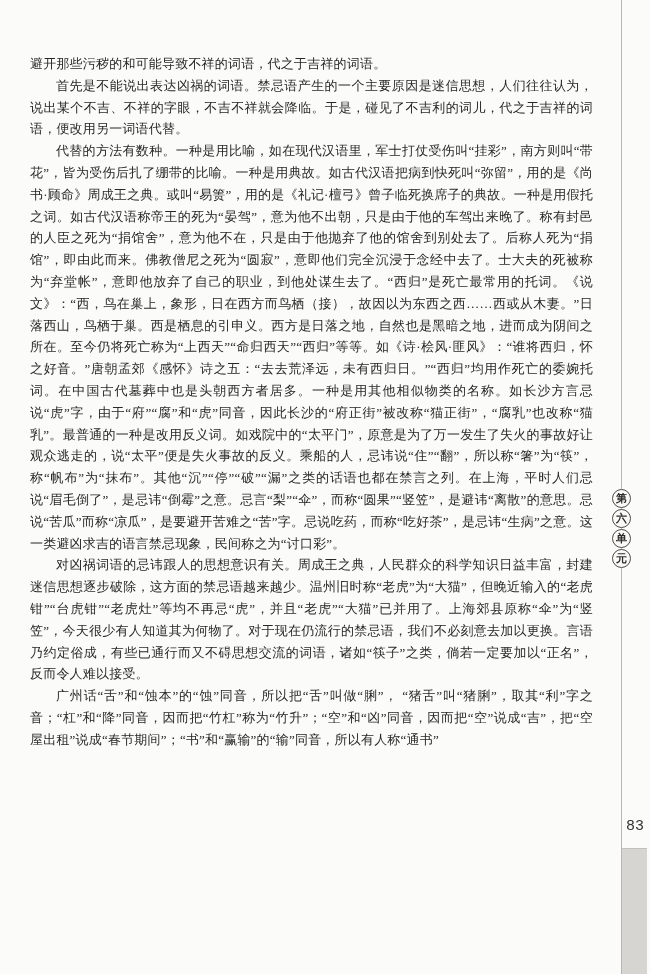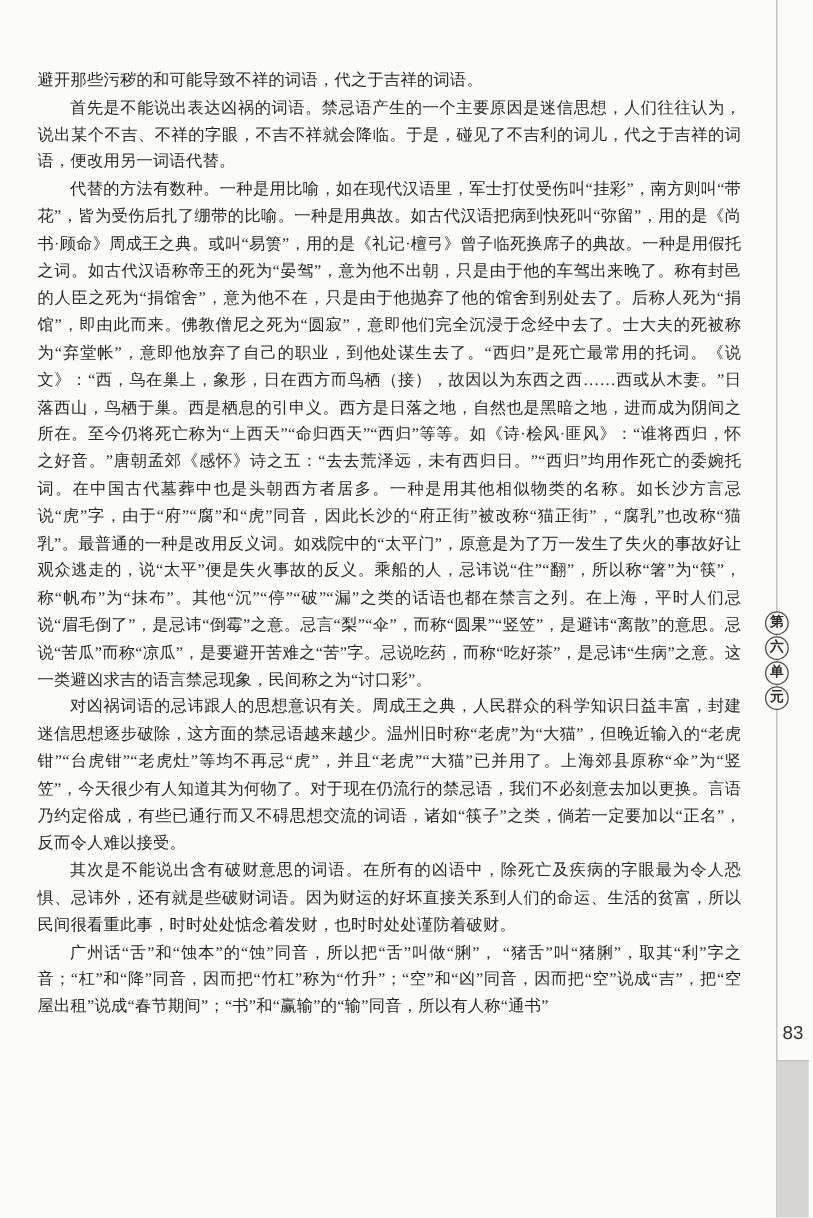--- a/index.html
+++ b/index.html
@@ -54,21 +54,21 @@
     line-height: 17px;
     text-align: center;
     font-weight: bold;
   }
   .page-number {
     position: absolute;
     left: 626px;
     top: 818px;
     font-size: 15px;
     color: #333;
-    font-family: Liberation Sans, sans-serif;
+    font-family: Liberation Mono, monospace;
   }
   .corner-block {
     position: absolute;
     left: 622px;
     top: 848px;
     width: 25px;
     height: 126px;
     background: #d7d5d2;
     border-top: 1px solid #c2c0bd;
     z-index: 1;
@@ -77,21 +77,20 @@
 </head>
 <body>
 
 <div class="page">
 
   <div class="text-column">
     <p class="para no-indent">避开那些污秽的和可能导致不祥的词语，代之于吉祥的词语。</p>
     <p class="para">首先是不能说出表达凶祸的词语。禁忌语产生的一个主要原因是迷信思想，人们往往认为，说出某个不吉、不祥的字眼，不吉不祥就会降临。于是，碰见了不吉利的词儿，代之于吉祥的词语，便改用另一词语代替。</p>
     <p class="para">代替的方法有数种。一种是用比喻，如在现代汉语里，军士打仗受伤叫“挂彩”，南方则叫“带花”，皆为受伤后扎了绷带的比喻。一种是用典故。如古代汉语把病到快死叫“弥留”，用的是《尚书·顾命》周成王之典。或叫“易箦”，用的是《礼记·檀弓》曾子临死换席子的典故。一种是用假托之词。如古代汉语称帝王的死为“晏驾”，意为他不出朝，只是由于他的车驾出来晚了。称有封邑的人臣之死为“捐馆舍”，意为他不在，只是由于他抛弃了他的馆舍到别处去了。后称人死为“捐馆”，即由此而来。佛教僧尼之死为“圆寂”，意即他们完全沉浸于念经中去了。士大夫的死被称为“弃堂帐”，意即他放弃了自己的职业，到他处谋生去了。“西归”是死亡最常用的托词。《说文》：“西，鸟在巢上，象形，日在西方而鸟栖（接），故因以为东西之西……西或从木妻。”日落西山，鸟栖于巢。西是栖息的引申义。西方是日落之地，自然也是黑暗之地，进而成为阴间之所在。至今仍将死亡称为“上西天”“命归西天”“西归”等等。如《诗·桧风·匪风》：“谁将西归，怀之好音。”唐朝孟郊《感怀》诗之五：“去去荒泽远，未有西归日。”“西归”均用作死亡的委婉托词。在中国古代墓葬中也是头朝西方者居多。一种是用其他相似物类的名称。如长沙方言忌说“虎”字，由于“府”“腐”和“虎”同音，因此长沙的“府正街”被改称“猫正街”，“腐乳”也改称“猫乳”。最普通的一种是改用反义词。如戏院中的“太平门”，原意是为了万一发生了失火的事故好让观众逃走的，说“太平”便是失火事故的反义。乘船的人，忌讳说“住”“翻”，所以称“箸”为“筷”，称“帆布”为“抹布”。其他“沉”“停”“破”“漏”之类的话语也都在禁言之列。在上海，平时人们忌说“眉毛倒了”，是忌讳“倒霉”之意。忌言“梨”“伞”，而称“圆果”“竖笠”，是避讳“离散”的意思。忌说“苦瓜”而称“凉瓜”，是要避开苦难之“苦”字。忌说吃药，而称“吃好茶”，是忌讳“生病”之意。这一类避凶求吉的语言禁忌现象，民间称之为“讨口彩”。</p>
     <p class="para">对凶祸词语的忌讳跟人的思想意识有关。周成王之典，人民群众的科学知识日益丰富，封建迷信思想逐步破除，这方面的禁忌语越来越少。温州旧时称“老虎”为“大猫”，但晚近输入的“老虎钳”“台虎钳”“老虎灶”等均不再忌“虎”，并且“老虎”“大猫”已并用了。上海郊县原称“伞”为“竖笠”，今天很少有人知道其为何物了。对于现在仍流行的禁忌语，我们不必刻意去加以更换。言语乃约定俗成，有些已通行而又不碍思想交流的词语，诸如“筷子”之类，倘若一定要加以“正名”，反而令人难以接受。</p>
-    <p class="para">其次是不能说出含有破财意思的词语。在所有的凶语中，除死亡及疾病的字眼最为令人恐惧、忌讳外，还有就是些破财词语。因为财运的好坏直接关系到人们的命运、生活的贫富，所以民间很看重此事，时时处处惦念着发财，也时时处处谨防着破财。</p>
     <p class="para">广州话“舌”和“蚀本”的“蚀”同音，所以把“舌”叫做“脷”， “猪舌”叫“猪脷”，取其“利”字之音；“杠”和“降”同音，因而把“竹杠”称为“竹升”；“空”和“凶”同音，因而把“空”说成“吉”，把“空屋出租”说成“春节期间”；“书”和“赢输”的“输”同音，所以有人称“通书”</p>
   </div>
 
   <div class="margin-rule"></div>
 
   <div class="unit-marker">
     <span class="unit-char">第</span>
     <span class="unit-char">六</span>
     <span class="unit-char">单</span>
     <span class="unit-char">元</span>

